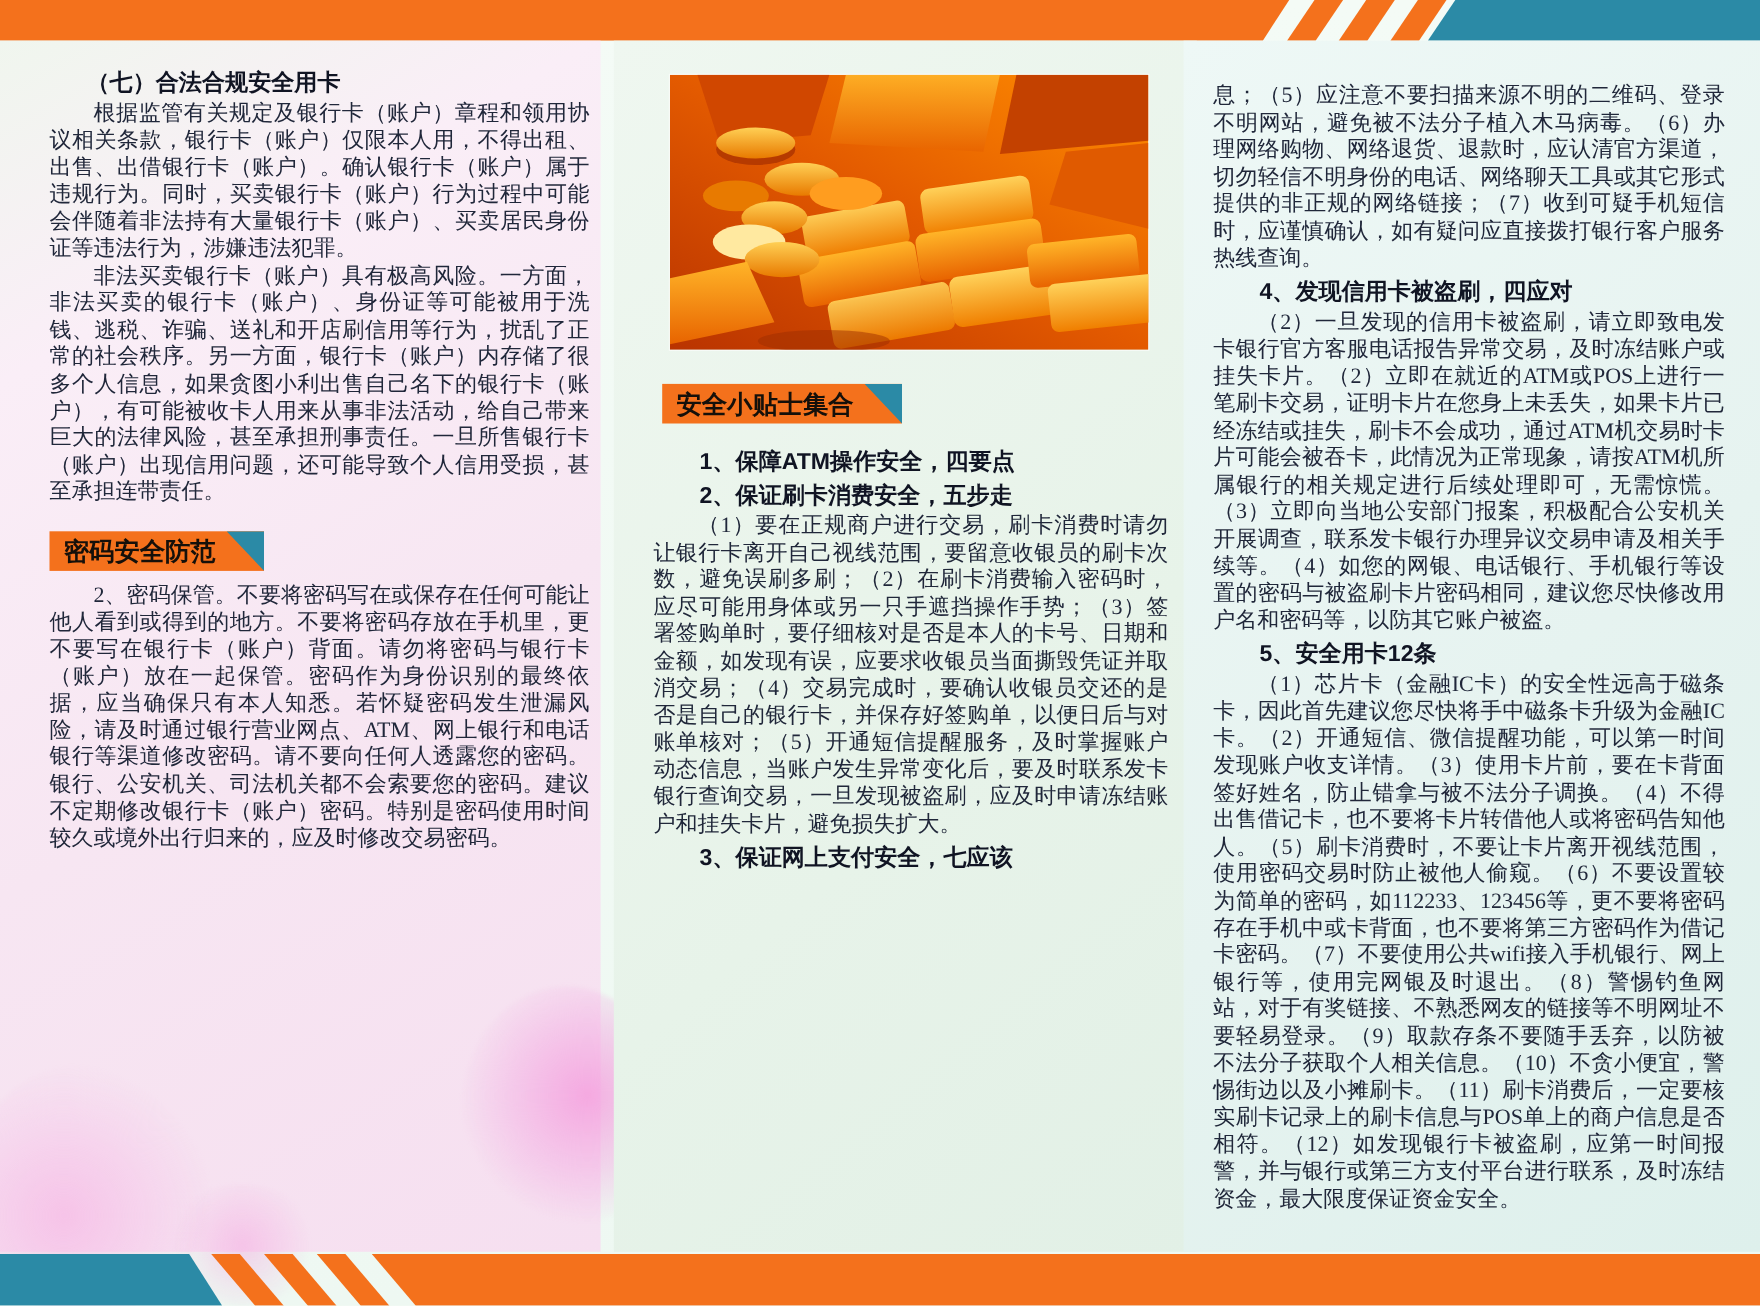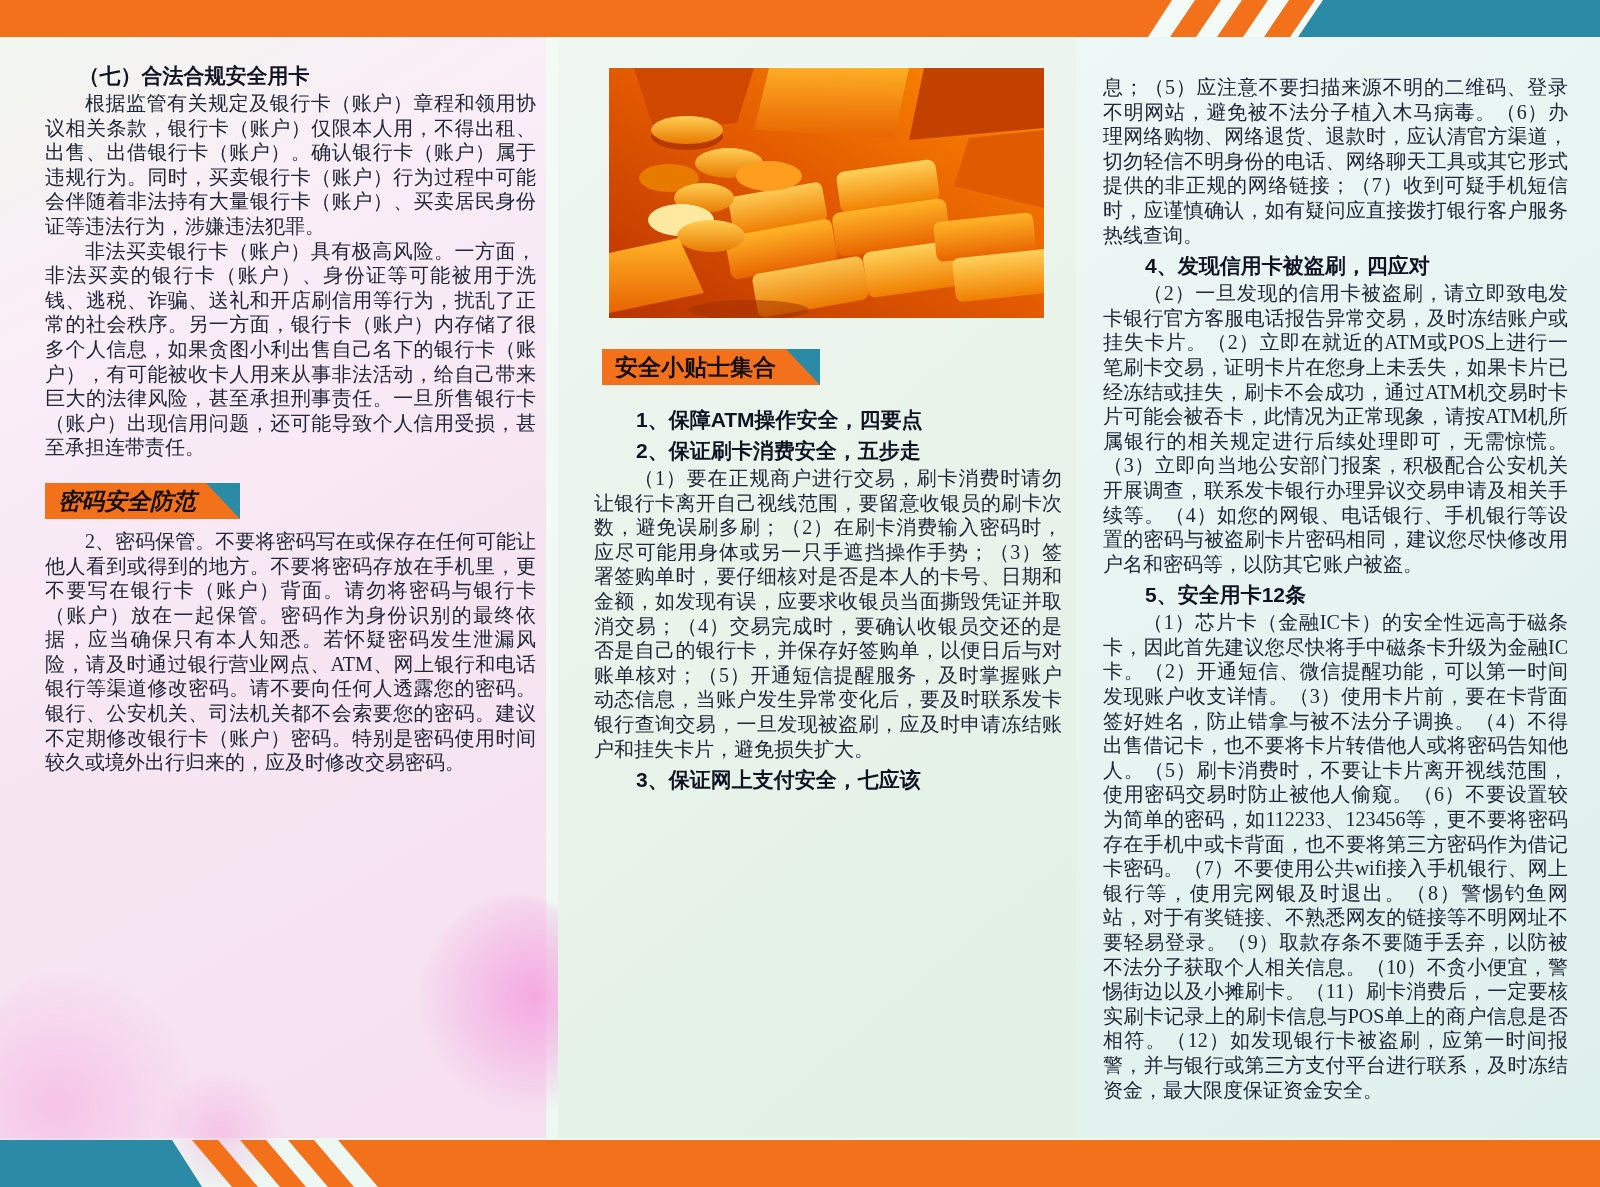--- a/index.html
+++ b/index.html
@@ -46,21 +46,21 @@
     font-size:23px;line-height:34px;height:34px;padding:1px 44px 1px 13px;box-sizing:content-box;}
   .tag .corner{position:absolute;top:0;right:0;width:34px;height:100%;
     background:#2b8aa6;clip-path:polygon(0 0,100% 0,100% 100%);}
 
   
   .photo{display:block;margin:31px 0 0 51px;width:435px;height:250px;
     box-shadow:0 0 0 1px rgba(255,255,255,.6);}
 
   .mid-gap{height:31px;}
   .tag-row-mid{margin:0 0 0 44px;}
-  .tag-row-left{margin:23px 16px 10px 45px;font-style:italic;}
+  .tag-row-left{margin:23px 16px 10px 45px;}
 </style>
 </head>
 <body>
 
 <div class="sheet">
 
   <svg class="bar bar-top" viewBox="0 0 1600 37" preserveAspectRatio="none">
     <polygon points="0,0 1172,0 1148,37 0,37" fill="#f4711c"></polygon>
     <polygon points="1195,0 1221,0 1196,37 1170,37" fill="#f4711c"></polygon>
     <polygon points="1242,0 1268,0 1243,37 1217,37" fill="#f4711c"></polygon>

